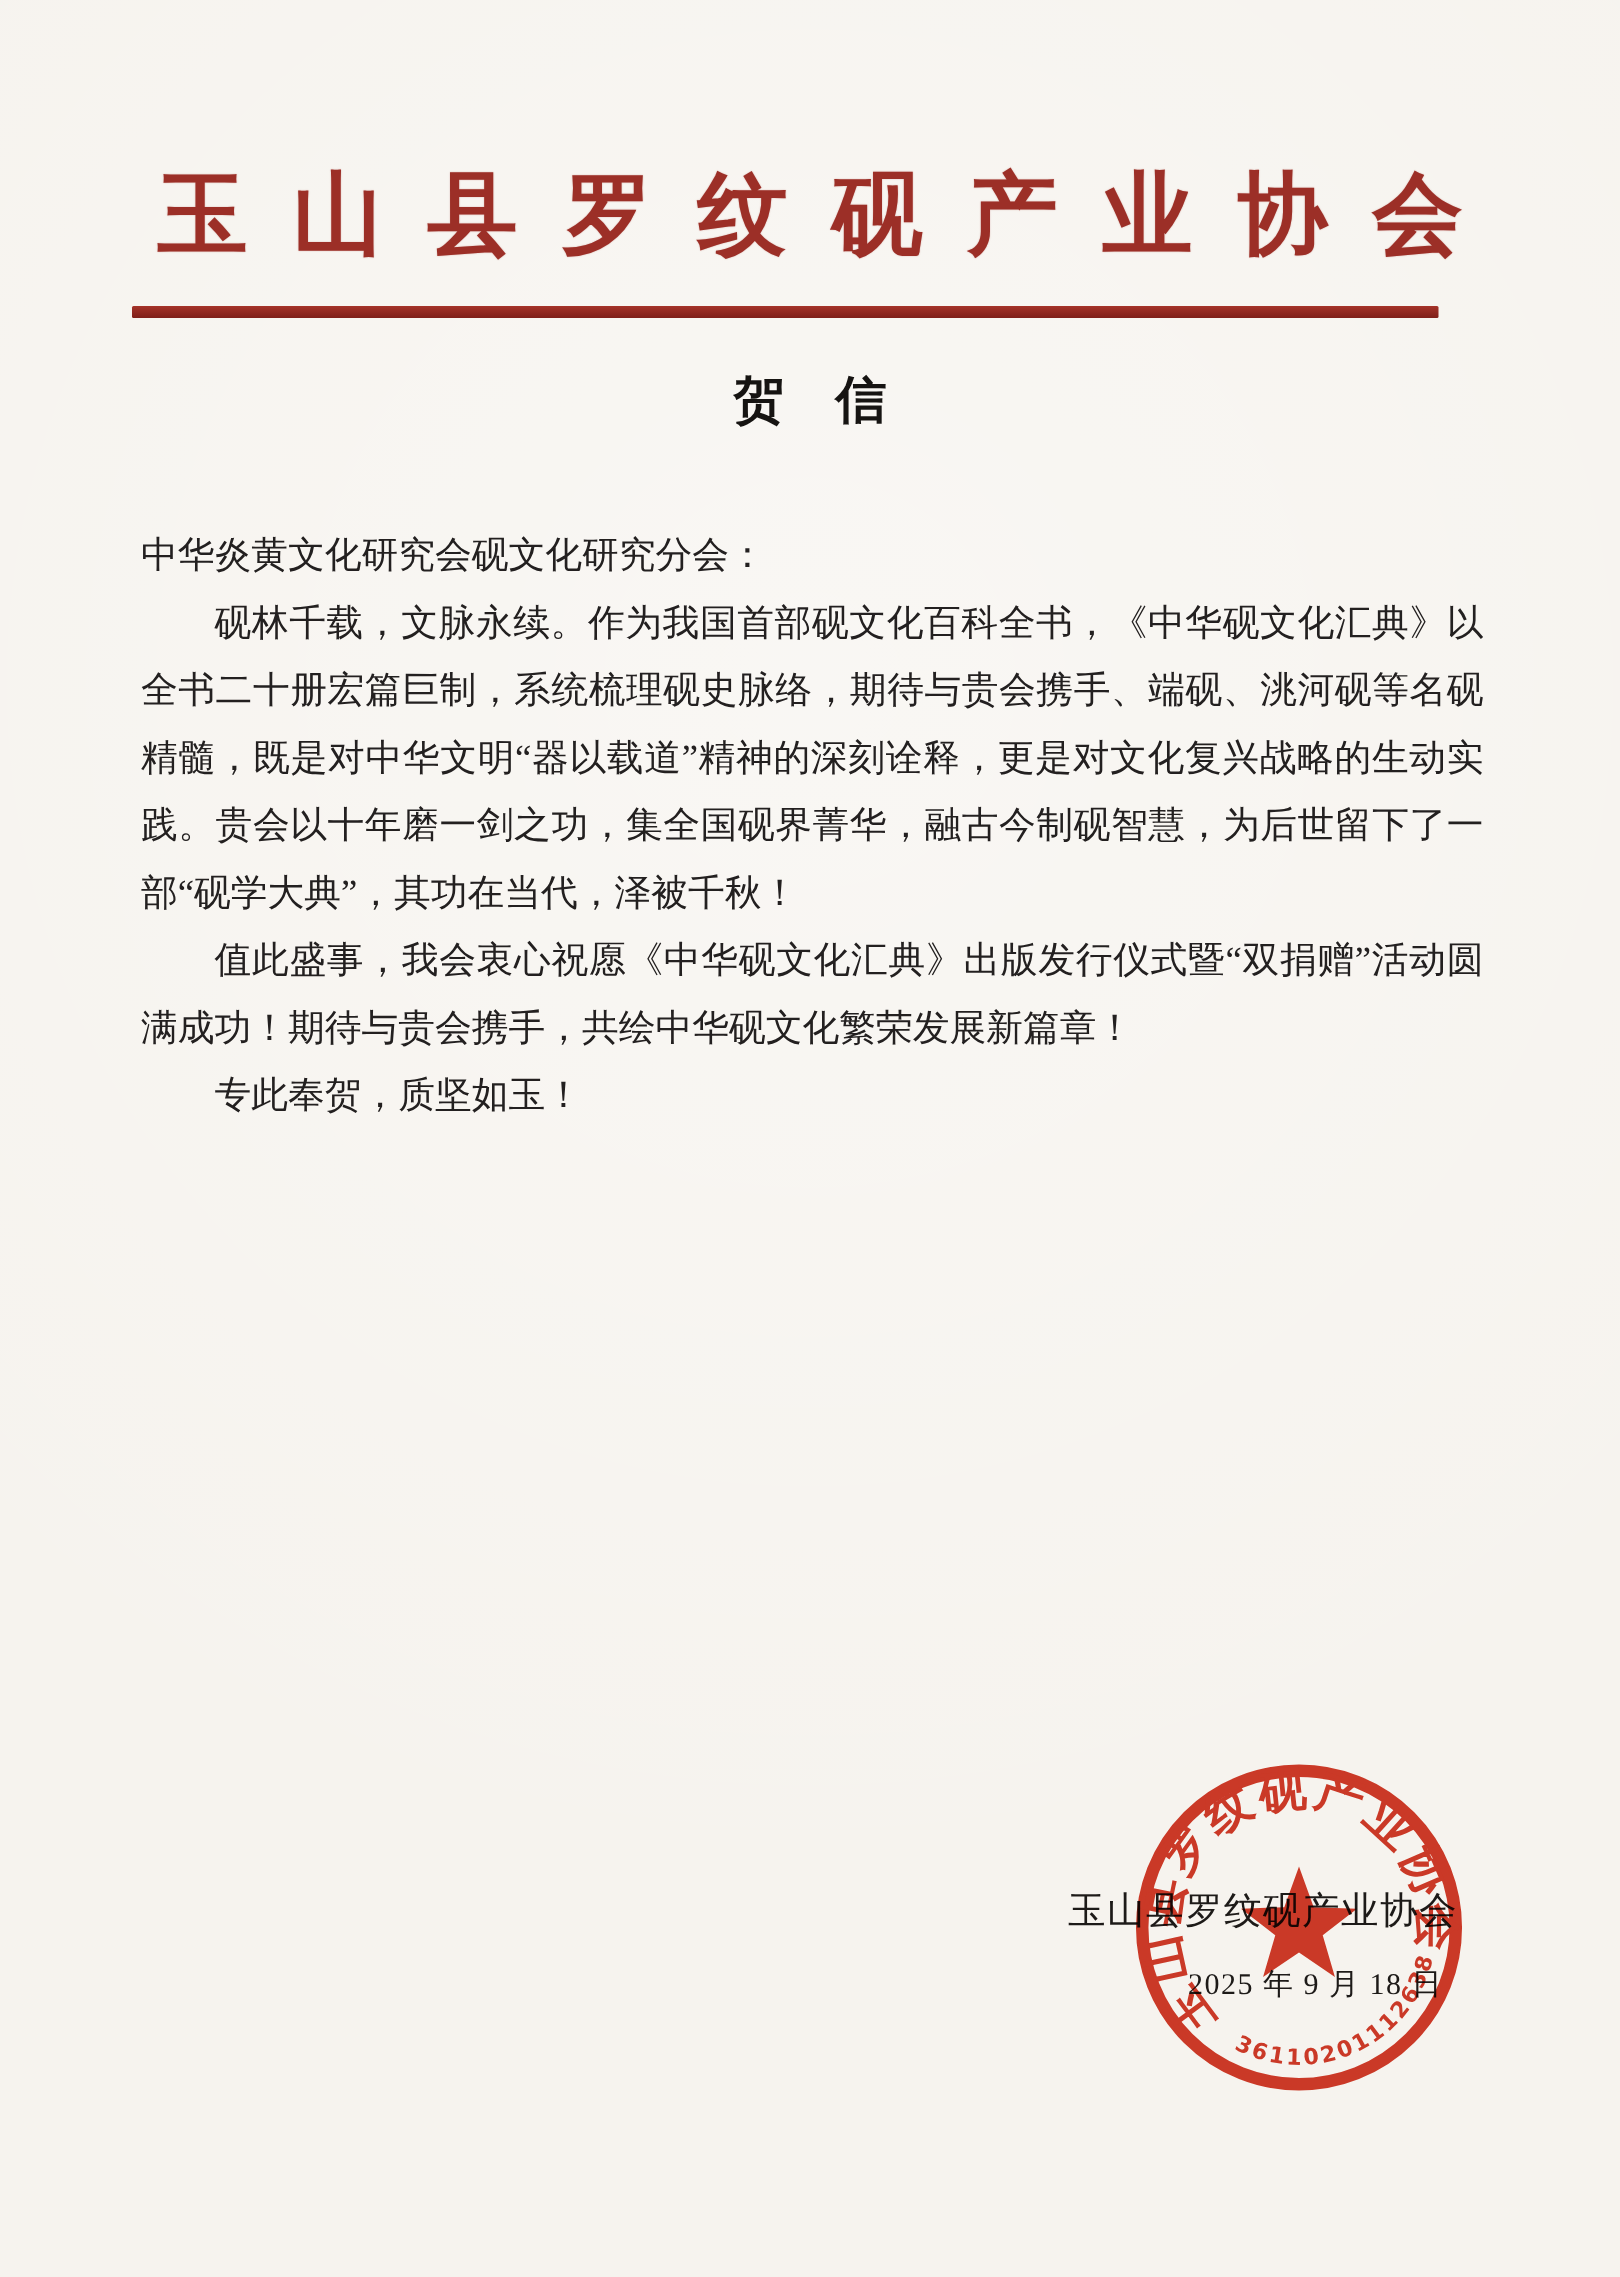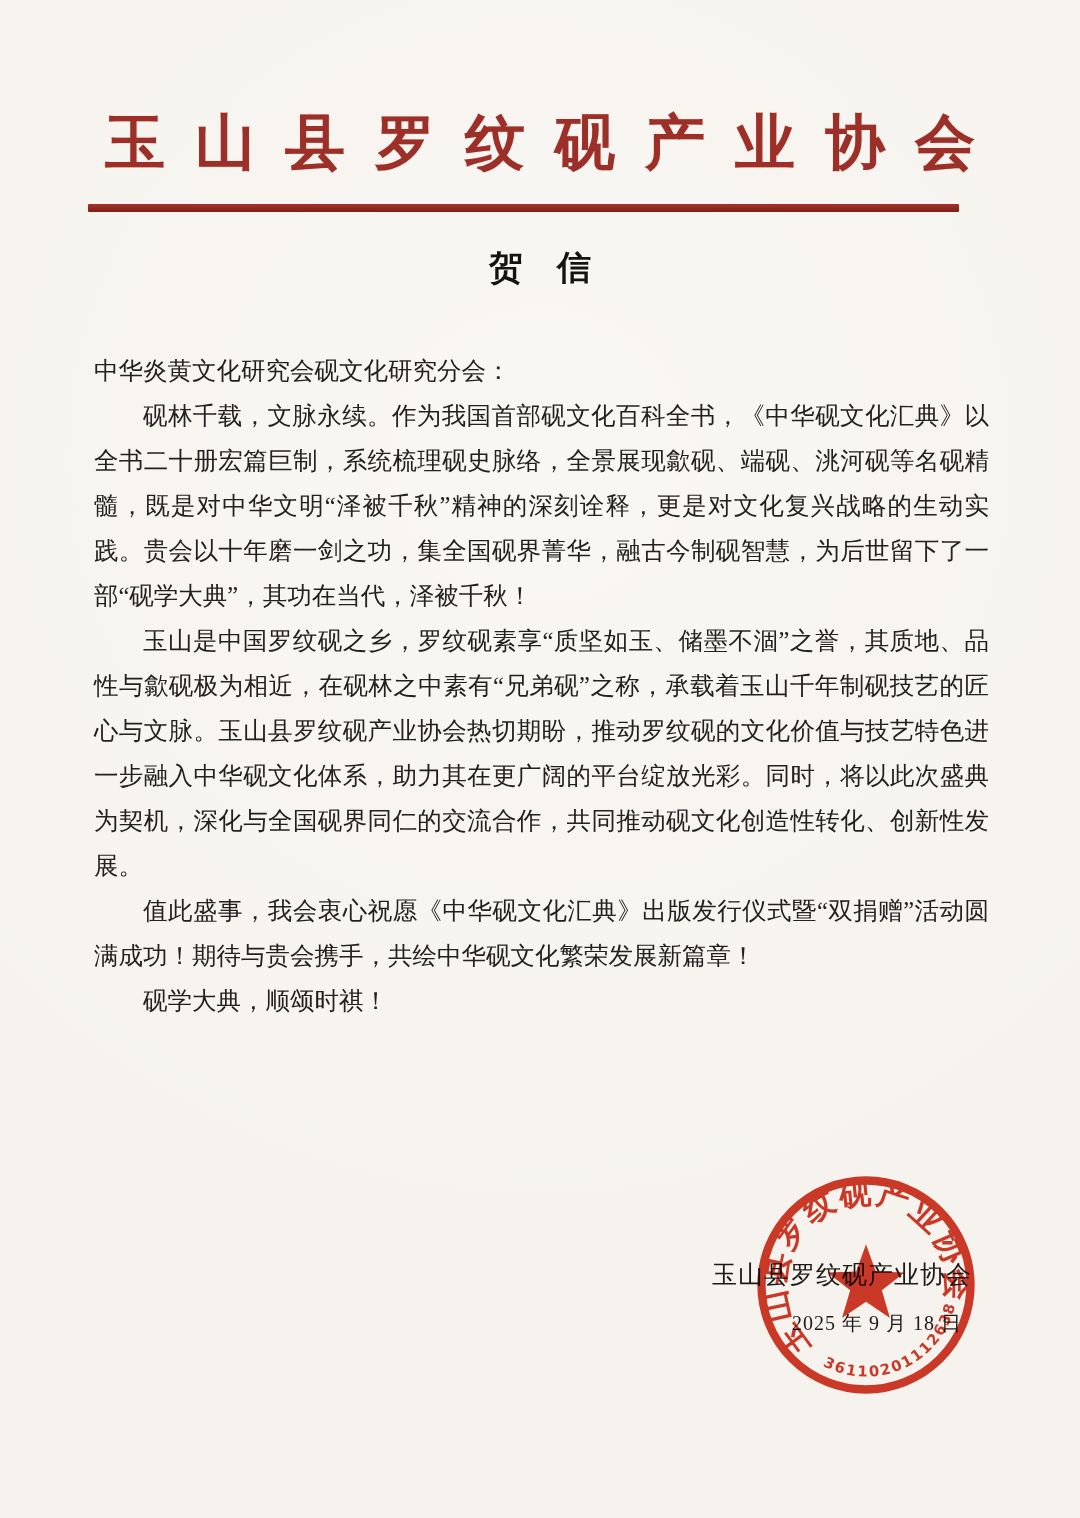--- a/index.html
+++ b/index.html
@@ -95,24 +95,23 @@
 
   <div class="letterhead">玉山县罗纹砚产业协会</div>
 
   <div class="divider"></div>
 
   <div class="letter-title">贺　信</div>
 
   <div class="letter-body">
     <p class="salutation">中华炎黄文化研究会砚文化研究分会：</p>
     <div>
-        <p>砚林千载，文脉永续。作为我国首部砚文化百科全书，《中华砚文化汇典》以全书二十册宏篇巨制，系统梳理砚史脉络，全景展现歙砚、端砚、洮河砚等名砚精髓，既是对中华文明“泽被千秋”精神的深刻诠释，更是对文化复兴战略的生动实践。贵会以十年磨一剑之功，集全国砚界菁华，融古今制砚智慧，为后世留下了一部“砚学大典”，其功在当代，泽被千秋！</p>
-        <p>玉山是中国罗纹砚之乡，罗纹砚素享“质坚如玉、储墨不涸”之誉，其质地、品性与歙砚极为相近，在砚林之中素有“兄弟砚”之称，承载着玉山千年制砚技艺的匠心与文脉。玉山县罗纹砚产业协会热切期盼，推动罗纹砚的文化价值与技艺特色进一步融入中华砚文化体系，助力其在更广阔的平台绽放光彩。同时，将以此次盛典为契机，深化与全国砚界同仁的交流合作，共同推动砚文化创造性转化、创新性发展。</p>
+        <p>砚林千载，文脉永续。作为我国首部砚文化百科全书，《中华砚文化汇典》以全书二十册宏篇巨制，系统梳理砚史脉络，期待与贵会携手、端砚、洮河砚等名砚精髓，既是对中华文明“器以载道”精神的深刻诠释，更是对文化复兴战略的生动实践。贵会以十年磨一剑之功，集全国砚界菁华，融古今制砚智慧，为后世留下了一部“砚学大典”，其功在当代，泽被千秋！</p>
         <p>值此盛事，我会衷心祝愿《中华砚文化汇典》出版发行仪式暨“双捐赠”活动圆满成功！期待与贵会携手，共绘中华砚文化繁荣发展新篇章！</p>
-        <p>砚学大典，顺颂时祺！</p>
+        <p>专此奉贺，质坚如玉！</p>
       </div>
   </div>
 
   <div class="sig-org">玉山县罗纹砚产业协会</div>
 
   <div class="sig-date">2025 年 9 月 18 日</div>
 
   <div class="seal">
     <svg viewBox="0 0 240 240">
       <circle class="seal-ring" cx="120" cy="120" r="113"></circle>

